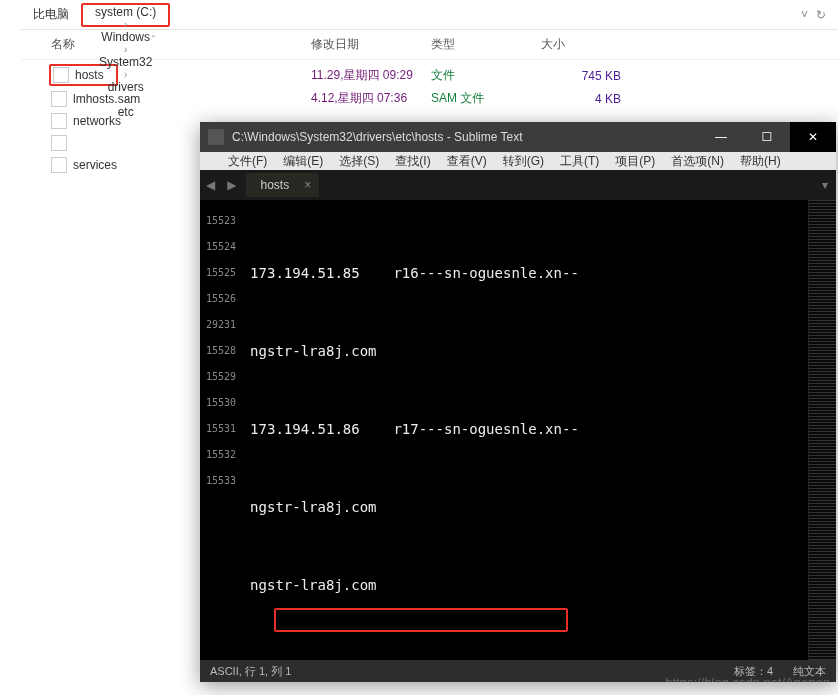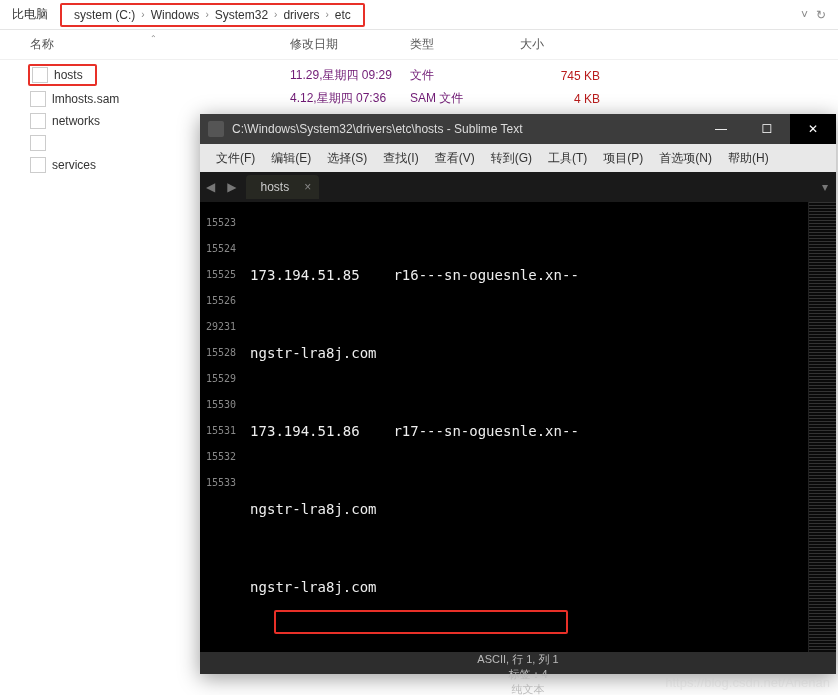--- a/index.html
+++ b/index.html
@@ -8,20 +8,21 @@
       font-size: 12px;
       background: #fff;
       width: 838px;
       height: 695px;
       position: relative;
       overflow: hidden;
     }
     .explorer {
       background: #fff;
       width: 100%;
+      padding-left: 21px;
     }
     .breadcrumb-bar {
       display: flex;
       align-items: center;
       height: 30px;
       background: #fff;
       border-bottom: 1px solid #e5e5e5;
       padding: 0 4px;
     }
     .pc-label {
@@ -29,20 +30,21 @@
       color: #333;
     }
     .breadcrumb-highlight {
       display: flex;
       align-items: center;
       border: 2px solid #e83028;
       border-radius: 2px;
       height: 24px;
       padding: 0 6px;
       margin-left: 4px;
+      flex-direction: column;
     }
     .crumb {
       padding: 0 6px;
       color: #333;
     }
     .crumb-sep {
       color: #888;
       font-size: 10px;
     }
     .breadcrumb-right {
@@ -89,28 +91,28 @@
       width: 16px;
       height: 16px;
       margin-right: 6px;
       border: 1px solid #ccc;
       background: #fff;
       flex-shrink: 0;
     }
     .file-name { width: 238px; }
     .file-row.highlighted .file-name { width: auto; padding-right: 10px; }
     .file-date { width: 120px; color: #701a75; }
-    .file-type { width: 110px; color: #701a75; }
-    .file-size { width: 80px; text-align: right; color: #b91c1c; }
+    .file-type { width: 110px; color: #15803d; }
+    .file-size { width: 80px; text-align: right; color: #4c1d95; }
 
     
     .sublime-window {
       position: absolute;
       left: 200px;
-      top: 114px;
+      top: 122px;
       width: 636px;
       height: 560px;
       background: #ec4899;
       box-shadow: 0 4px 20px rgba(0,0,0,0.4);
       display: flex;
       flex-direction: column;
     }
     .titlebar {
       background: #3c3c3c;
       color: #ddd;
@@ -139,23 +141,23 @@
       display: flex;
       align-items: center;
       justify-content: center;
       color: #fff;
       font-size: 12px;
     }
     .wc-close { background: #000; }
     .menubar {
       background: #e8e8e8;
       display: flex;
-      height: 28px;
-      align-items: center;
-      padding: 0 8px;
+      height: 18px;
+      align-items: center;
+      padding: 0 20px;
       font-size: 12px;
       color: #333;
     }
     .menu-item {
       padding: 0 8px;
     }
     .tabs-row {
       background: #1a1a1a;
       display: flex;
       align-items: center;
@@ -236,21 +238,20 @@
       );
     }
     .statusbar {
       background: #2d2d2d;
       color: #bbb;
       display: flex;
       align-items: center;
       height: 22px;
       padding: 0 10px;
       font-size: 11px;
-      flex-direction: column;
     }
     .status-left { flex: 1; }
     .status-item { margin-left: 20px; }
     .watermark {
       position: absolute;
       right: 8px;
       bottom: 5px;
       color: rgba(200,200,200,0.35);
       font-size: 13px;
       font-family: sans-serif;

